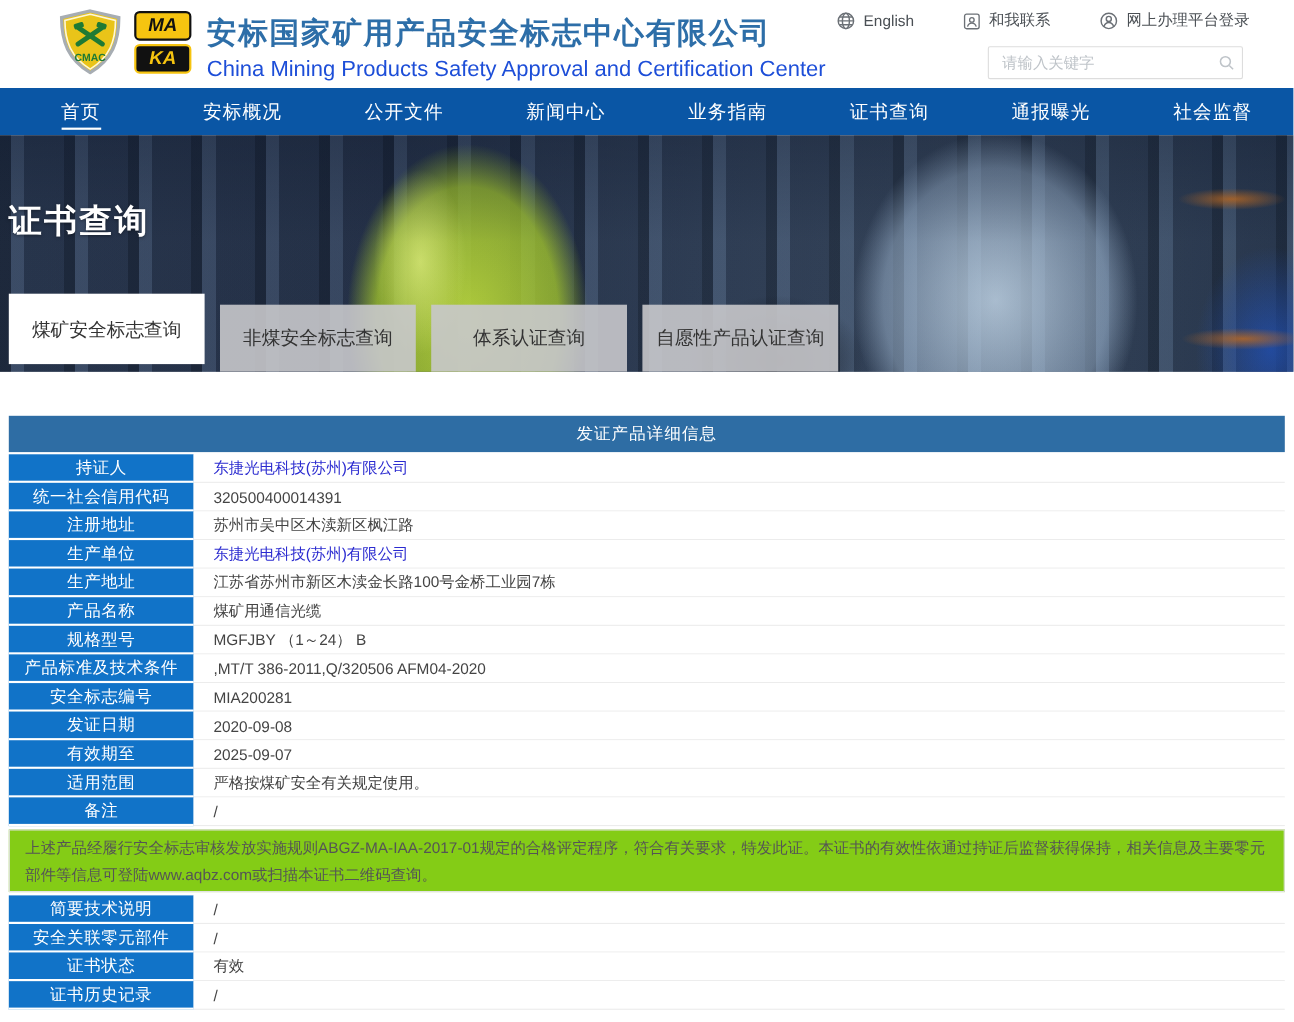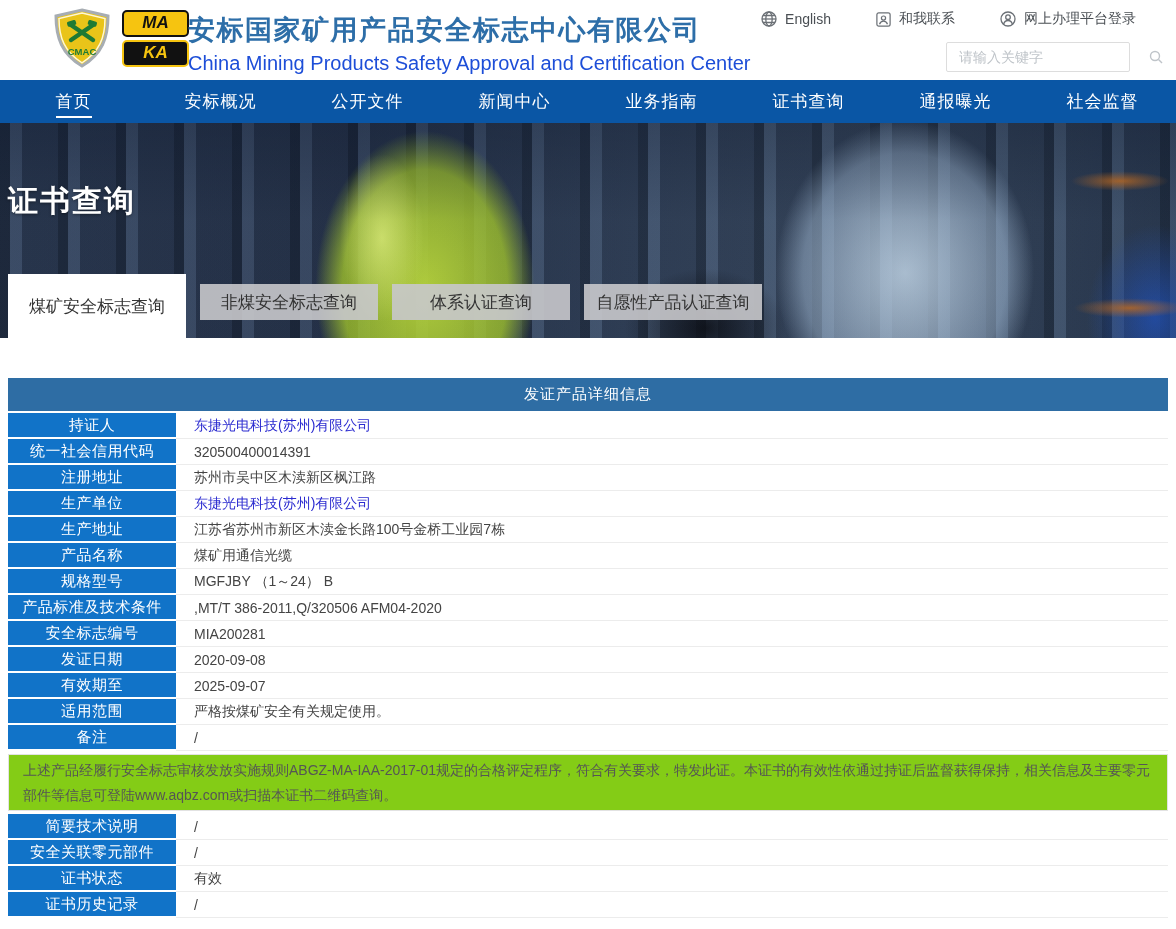--- a/index.html
+++ b/index.html
@@ -3,30 +3,30 @@
 <meta charset="utf-8">
 <style>
   * { margin:0; padding:0; box-sizing:border-box; }
   html,body { width:1176px; height:929px; overflow:hidden; background:#fff;
     font-family:"Liberation Sans","DejaVu Sans",sans-serif; }
 
   
   .site-header { position:relative; height:80px; background:#fff; }
   .logo-wrap { position:absolute; left:50px; top:8px; display:flex; gap:8px; align-items:center; cursor:pointer; }
   .maka { display:flex; flex-direction:column; gap:3px; }
-  .maka .badge { width:67px; height:27px; border-radius:5px; display:flex; align-items:center; justify-content:center;
+  .maka .badge { width:52px; height:27px; border-radius:5px; display:flex; align-items:center; justify-content:center;
     font-weight:bold; font-style:italic; font-size:17px; letter-spacing:0; }
   .maka .ma { background:#f6c410; color:#111; border:2px solid #111; }
   .maka .ka { background:#111; color:#f6c410; border:2px solid #f6c410; }
   .title-block { position:absolute; left:188px; top:12px; }
   .title-zh { font-size:27px; font-weight:bold; color:#2d6ea8; letter-spacing:1.5px; }
   .title-en { font-size:20px; color:#1d4ed8; margin-top:4px; }
   .top-links { position:absolute; right:40px; top:10px; display:flex; gap:44px; }
   .top-link { display:flex; align-items:center; gap:7px; font-size:14px; color:#4a4f54; cursor:pointer; white-space:nowrap; }
-  .search-box { position:absolute; right:46px; top:42px; width:184px; height:30px; border:1px solid #ddd;
+  .search-box { position:absolute; right:46px; top:42px; width:232px; height:30px; border:1px solid #ddd;
     border-radius:2px; display:flex; align-items:center; background:#fff; }
   .search-box input { flex:1; border:none; outline:none; padding:0 8px 0 12px; font-size:14px; color:#333;
     font-family:inherit; background:transparent; }
   .search-box input::placeholder { color:#bfc4c9; }
   .search-btn { width:28px; height:28px; display:flex; align-items:center; justify-content:center; cursor:pointer; }
 
   
   .main-nav { height:43px; background:#0a56a5; display:flex; }
   .nav-item { flex:1; display:flex; align-items:center; justify-content:center; color:#fff; font-size:17px;
     cursor:pointer; position:relative; letter-spacing:1px; }
@@ -44,21 +44,21 @@
       radial-gradient(ellipse 60px 120px at 382px 115px, rgba(222,240,120,.85), transparent 70%),
       radial-gradient(ellipse 150px 215px at 425px 165px, rgba(190,220,60,.95), rgba(165,200,45,.8) 55%, transparent 73%),
       repeating-linear-gradient(90deg, rgba(8,14,26,.45) 0 10px, rgba(95,115,145,.28) 10px 22px, rgba(28,38,58,.38) 22px 58px),
       linear-gradient(95deg,#31415a 0%,#2c3a52 30%,#3d4f68 55%,#46586e 75%,#32445c 100%);
   }
   .banner::before { content:""; position:absolute; inset:0;
     background:linear-gradient(rgba(10,20,40,.30), rgba(10,20,40,.05) 45%); }
   .banner-title { position:absolute; left:8px; top:58px; color:#fff; font-size:30px; font-weight:bold;
     letter-spacing:2px; text-shadow:0 1px 3px rgba(0,0,0,.4); z-index:2; }
   .cert-tabs { position:absolute; left:8px; bottom:0; display:flex; gap:14px; align-items:flex-start; z-index:2; }
-  .cert-tab { width:178px; height:36px; margin-top:10px; background:rgba(200,200,203,.9); color:#333;
+  .cert-tab { width:178px; height:61px; margin-top:10px; background:rgba(200,200,203,.9); color:#333;
     display:flex; align-items:center; justify-content:center; font-size:17px; cursor:pointer; white-space:nowrap; }
   .cert-tab.active { height:64px; margin-top:0; background:#fff; font-weight:400; }
 
   
   .detail-wrap { margin:40px 8px 0 8px; }
   .detail-header { height:33px; background:#2e6da4; color:#fff; display:flex; align-items:center;
     justify-content:center; font-size:15px; letter-spacing:1px; margin-bottom:2px; }
   .detail-row { display:flex; min-height:26px; }
   .cell-label { width:168px; background:#1173c8; color:#fff; font-size:15px; display:flex; align-items:center;
     justify-content:center; border-bottom:2px solid #fff; letter-spacing:.5px; }

